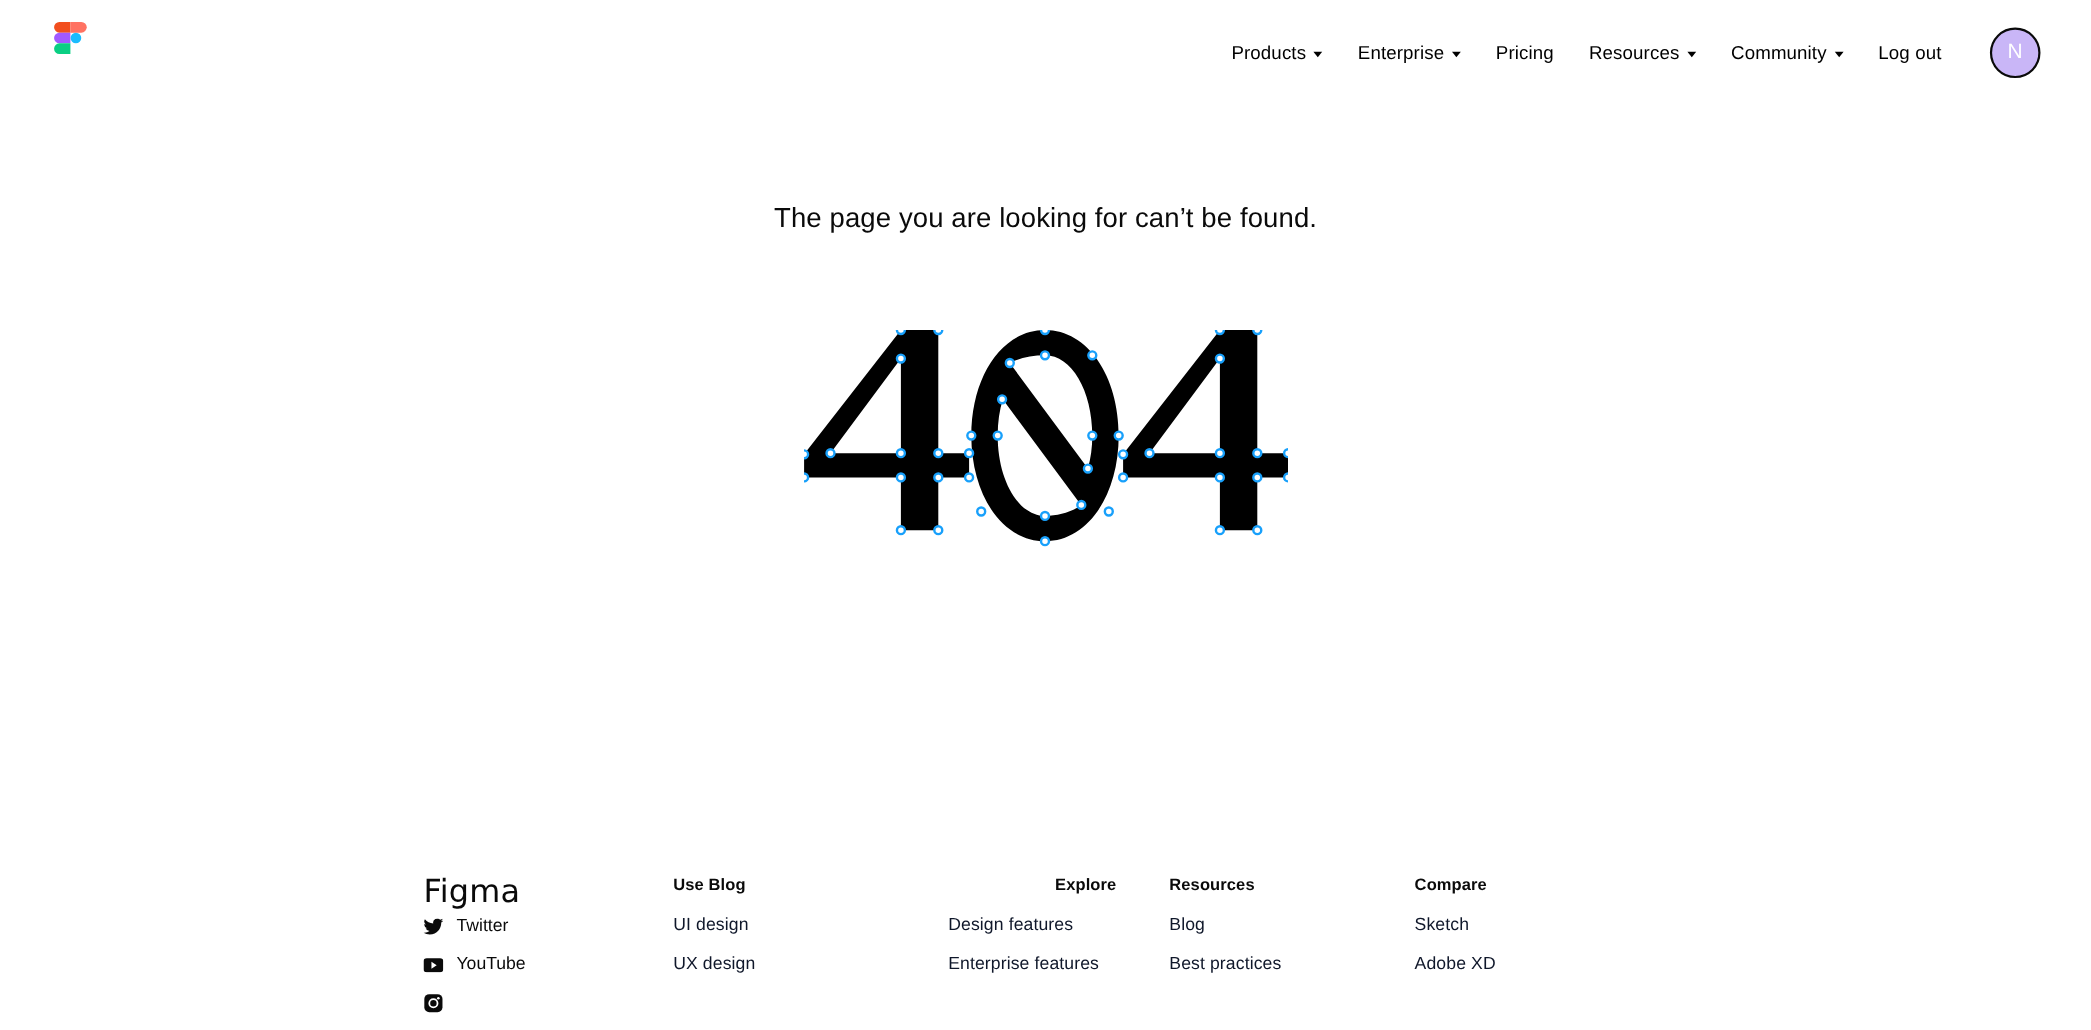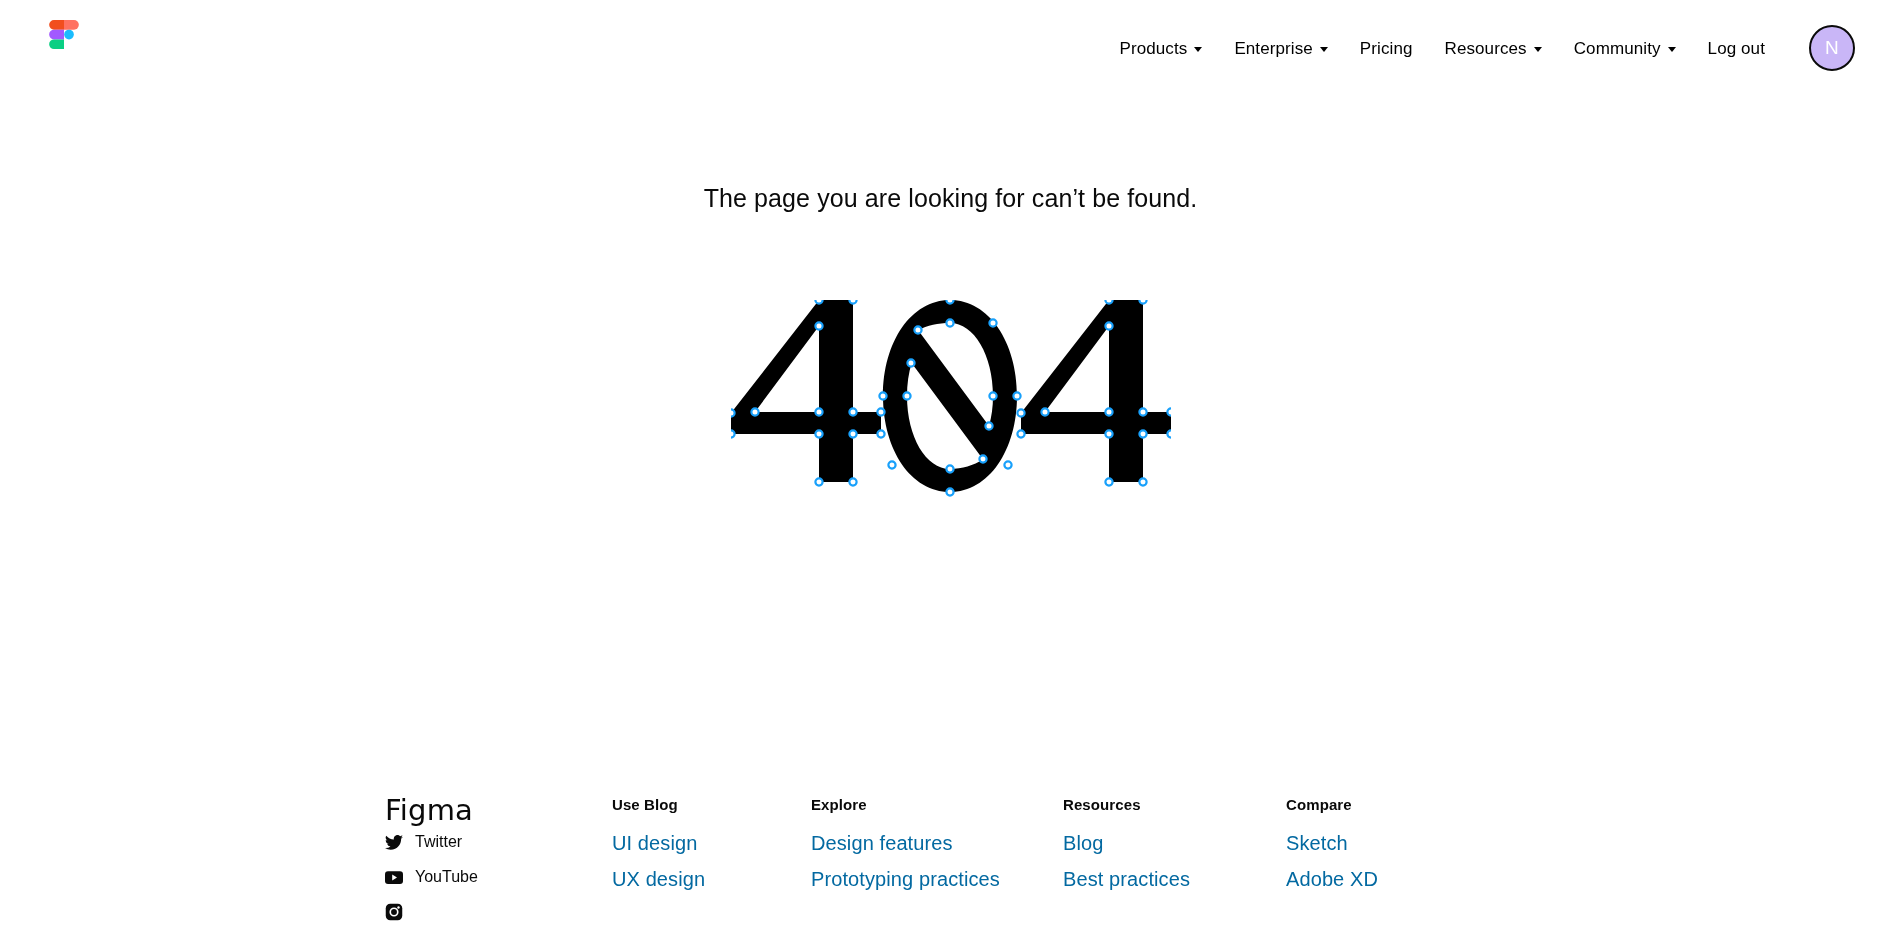--- a/index.html
+++ b/index.html
@@ -88,28 +88,28 @@
   .social.s2 { position:absolute; left:0; top:72px; }
   .social.s3 { position:absolute; left:0; top:107px; }
   .social-ico { width:18px; height:18px; display:flex; align-items:center; justify-content:center; }
 
   .fcol { position:absolute; top:0; width:250px; }
   .fcol .fhead {
     font-size:15px; font-weight:bold; color:#0a0a0a;
     letter-spacing:0.1px; margin-bottom:0;
   }
   .fcol .flink {
-    font-size:20px; color:#0369a1; letter-spacing:0.1px;
+    font-size:16px; color:#0f172a; letter-spacing:0.1px;
     cursor:pointer; white-space:nowrap;
   }
   .fcol .flink.l1 { position:absolute; top:36px; left:0; }
   .fcol .flink.l2 { position:absolute; top:72px; left:0; }
 
   .c1 { left:227px; }
-  .c2 { left:426px; }
+  .c2 { left:477px;text-align:center; }
   .c3 { left:678px; }
   .c4 { left:901px; }
 </style>
 </head>
 <body>
 
 <div class="header">
 
   <div class="logo-wrap">
     <svg class="logo-svg" width="40" height="58" viewBox="0 0 40 58">
@@ -271,21 +271,21 @@
 
     <div class="fcol c1">
       <div class="fhead">Use Blog</div>
       <div class="flink l1">UI design</div>
       <div class="flink l2">UX design</div>
     </div>
 
     <div class="fcol c2">
       <div class="fhead">Explore</div>
       <div class="flink l1">Design features</div>
-      <div class="flink l2">Prototyping practices</div>
+      <div class="flink l2">Enterprise features</div>
     </div>
 
     <div class="fcol c3">
       <div class="fhead">Resources</div>
       <div class="flink l1">Blog</div>
       <div class="flink l2">Best practices</div>
     </div>
 
     <div class="fcol c4">
       <div class="fhead">Compare</div>

